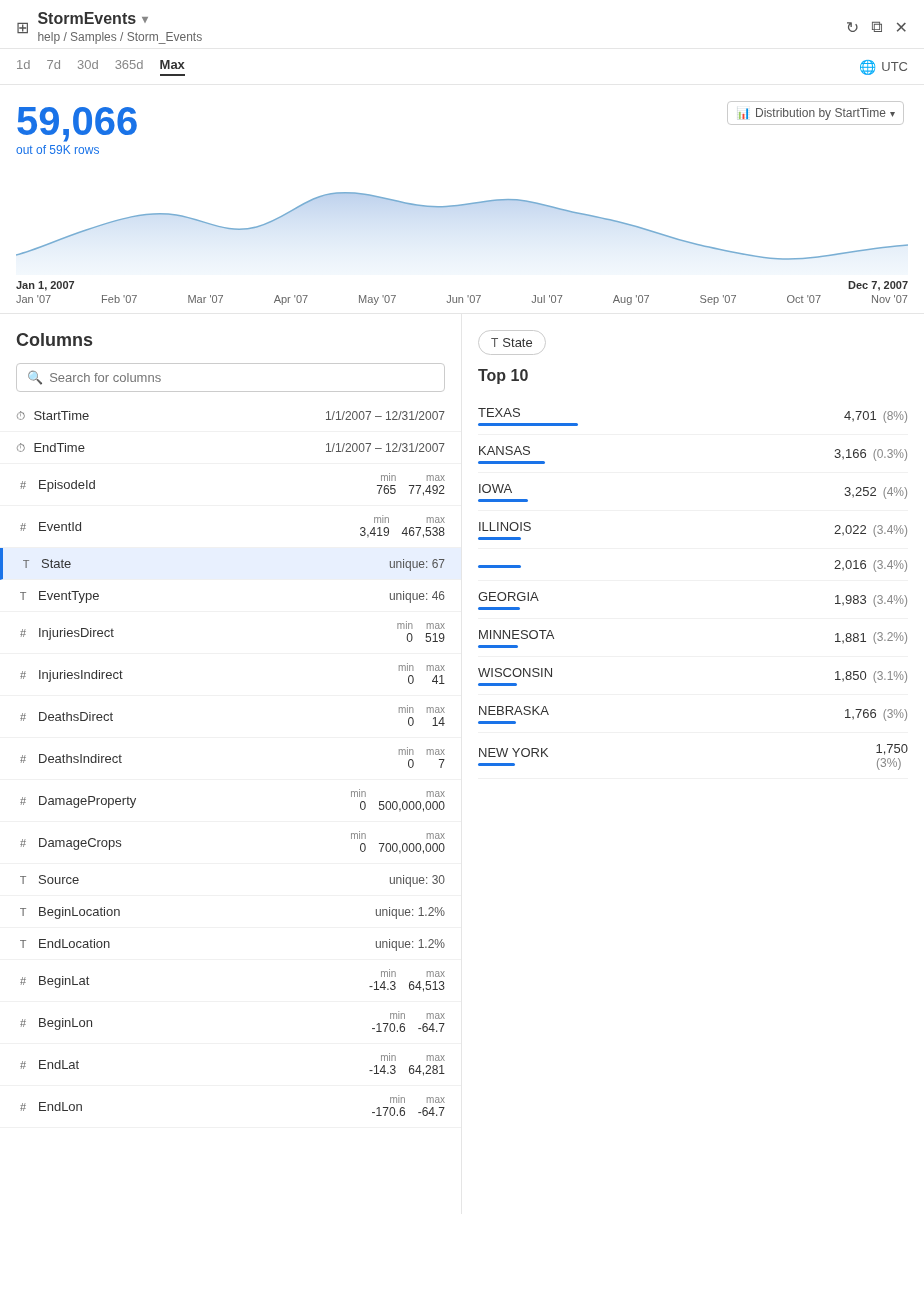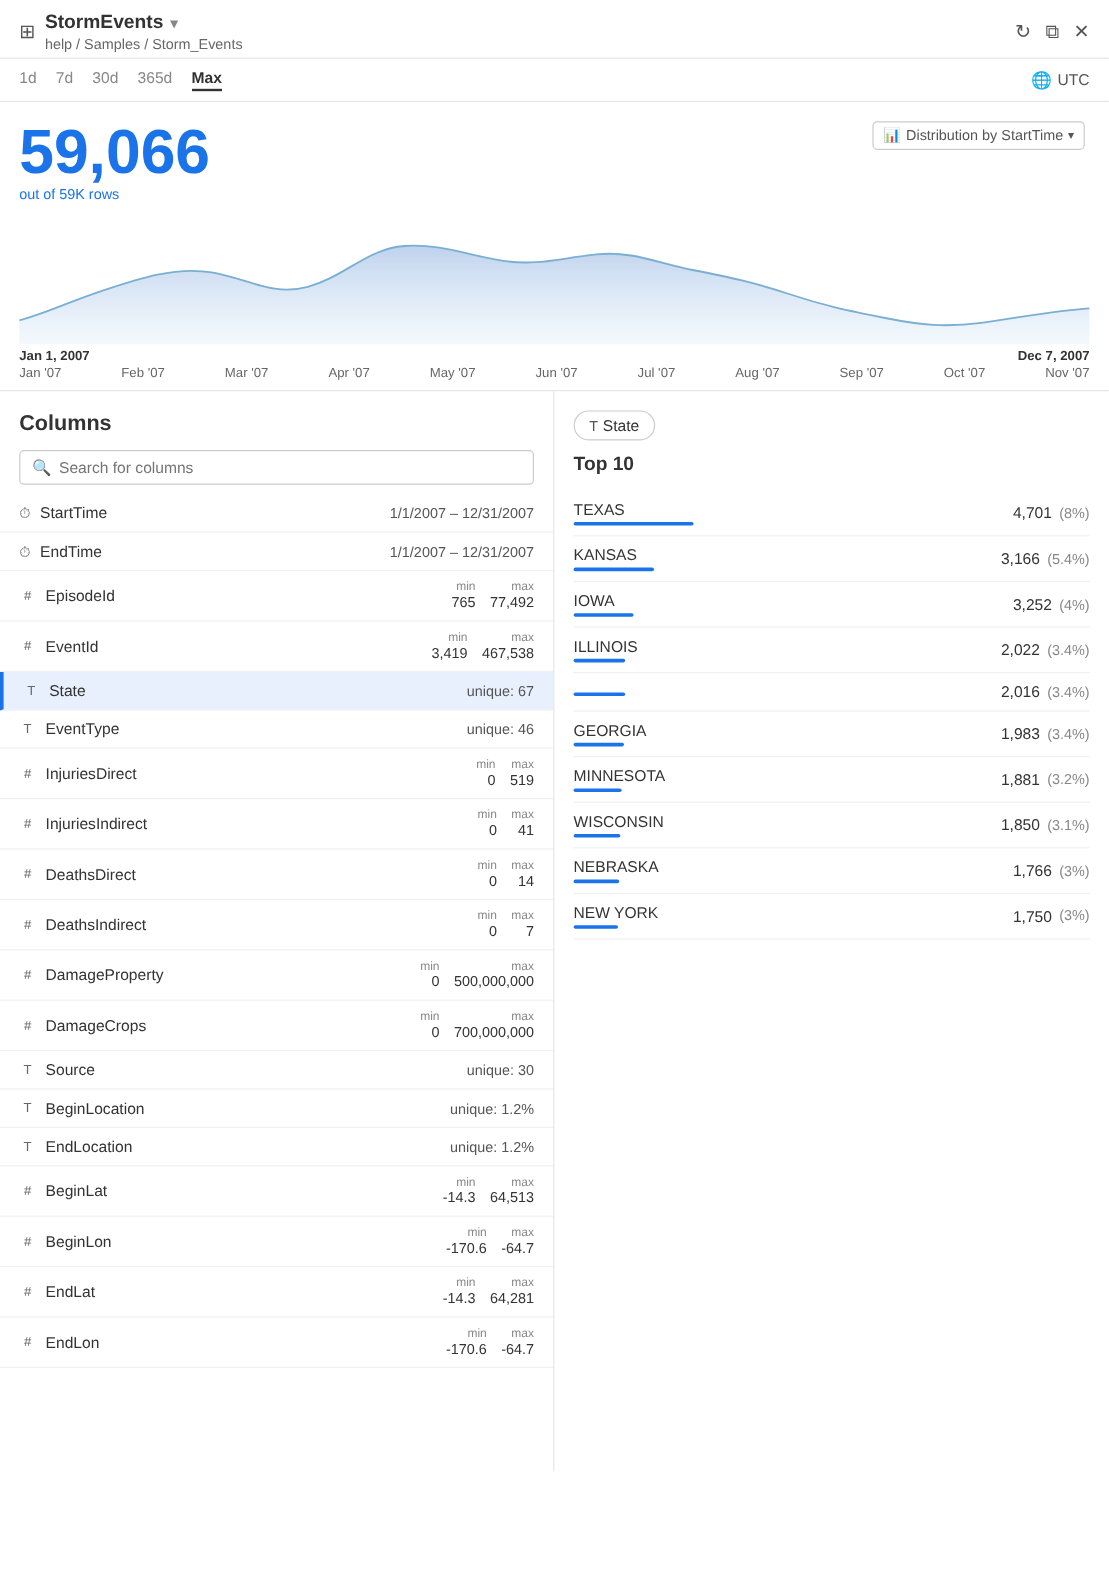--- a/index.html
+++ b/index.html
@@ -14,21 +14,21 @@
 
     
     .time-range { display: flex; align-items: center; justify-content: space-between; padding: 8px 16px; border-bottom: 1px solid #e5e5e5; }
     .time-tabs { display: flex; gap: 16px; }
     .time-tab { font-size: 13px; color: #888; cursor: pointer; padding-bottom: 2px; }
     .time-tab.active { color: #333; font-weight: 600; border-bottom: 2px solid #333; }
     .utc-label { display: flex; align-items: center; gap: 4px; font-size: 13px; color: #555; cursor: pointer; }
 
     
     .chart-area { position: relative; background: #fff; padding: 16px 16px 0 16px; border-bottom: 1px solid #e5e5e5; }
-    .chart-count { font-size: 52px; font-weight: 700; color: #1a73e8; line-height: 1; }
+    .chart-count { font-size: 40px; font-weight: 700; color: #1a73e8; line-height: 1; }
     .chart-subtitle { font-size: 12px; color: #1a73e8; margin-top: 2px; }
     .chart-distribution { position: absolute; top: 16px; right: 20px; display: flex; align-items: center; gap: 4px; font-size: 12px; color: #555; cursor: pointer; border: 1px solid #ccc; border-radius: 4px; padding: 4px 8px; background: #fff; }
     .chart-svg-container { margin-top: 8px; width: 100%; height: 110px; }
     .chart-dates { display: flex; justify-content: space-between; font-size: 11px; color: #333; font-weight: 600; margin-top: 4px; }
     .chart-months { display: flex; justify-content: space-between; font-size: 11px; color: #666; padding: 0 0 8px 0; margin-top: 2px; }
 
     
     .main-content { display: flex; height: 900px; }
 
     
@@ -453,21 +453,21 @@
   </div>
         <div class="top10-row">
     <div class="top10-left">
       <div class="top10-name">KANSAS</div>
       <div class="top10-bar-container">
         <div class="top10-bar" style="width:67px;"></div>
       </div>
     </div>
     <div style="display:flex;align-items:center;">
       <span class="top10-value">3,166</span>
-      <span class="top10-pct">(5.4%)</span>
+      <span class="top10-pct">(0.3%)</span>
     </div>
   </div>
         <div class="top10-row">
     <div class="top10-left">
       <div class="top10-name">IOWA</div>
       <div class="top10-bar-container">
         <div class="top10-bar" style="width:50px;"></div>
       </div>
     </div>
     <div style="display:flex;align-items:center;">
@@ -546,21 +546,21 @@
       <span class="top10-pct">(3%)</span>
     </div>
   </div>
         <div class="top10-row">
     <div class="top10-left">
       <div class="top10-name">NEW YORK</div>
       <div class="top10-bar-container">
         <div class="top10-bar" style="width:37px;"></div>
       </div>
     </div>
-    <div style="display:flex;">
+    <div style="display:flex;align-items:center;flex-direction:column;">
       <span class="top10-value">1,750</span>
       <span class="top10-pct">(3%)</span>
     </div>
   </div>
       </div>
   </div>
 
 </div>
 
 </body></html>

